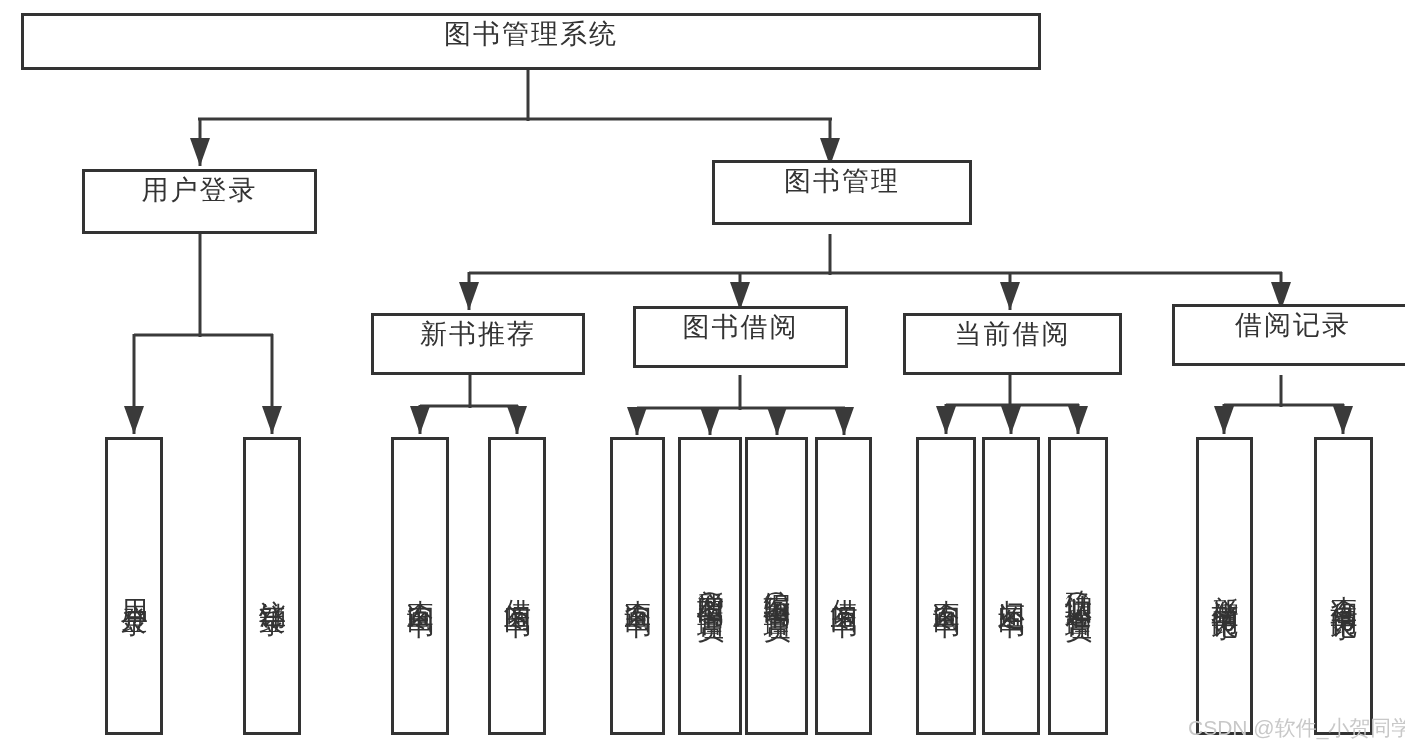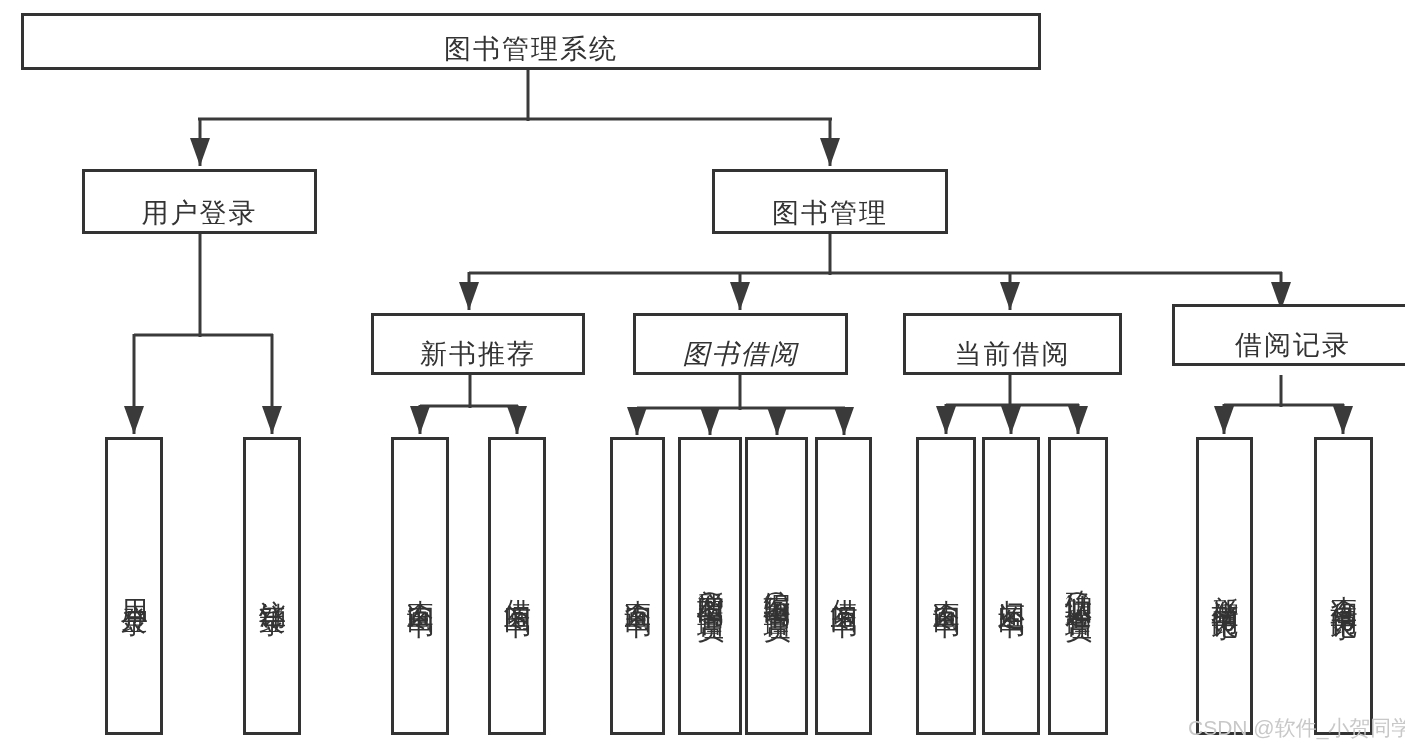--- a/index.html
+++ b/index.html
@@ -9,40 +9,40 @@
     background:#ffffff;
     font-family:"Liberation Sans","DejaVu Sans",sans-serif;
     overflow:hidden;
   }
   #wires{position:absolute;left:0;top:0;width:1405px;height:747px;}
   .node{
     position:absolute;
     box-sizing:border-box;
     border:3px solid #333333;
     background:#ffffff;
-    display:flex;align-items:flex-end;justify-content:center;
+    display:flex;align-items:flex-start;justify-content:center;
     color:#333333;
   }
   .h-label{font-size:27px;letter-spacing:2px;white-space:nowrap;}
   .v-node{display:flex;align-items:center;justify-content:center;}
   .v-label{
     writing-mode:vertical-rl;
     font-size:27px;
     letter-spacing:4px;
     line-height:1;
     white-space:nowrap;
   }
   
   #n-root{left:21px;top:13px;width:1020px;height:57px;}
   
   #n-user-login{left:82px;top:169px;width:235px;height:65px;}
-  #n-book-mgmt{left:712px;top:169px;width:236px;height:65px;}
+  #n-book-mgmt{left:712px;top:160px;width:260px;height:65px;}
   
   #n-new-book{left:371px;top:313px;width:214px;height:62px;}
-  #n-book-borrow{left:633px;top:313px;width:215px;height:62px;font-style:italic;}
+  #n-book-borrow{left:633px;top:306px;width:215px;height:62px;}
   #n-current-borrow{left:903px;top:313px;width:219px;height:62px;}
   #n-borrow-records{left:1172px;top:304px;width:242px;height:62px;}
   
   .leaf{top:437px;height:298px;}
   #l-user-login{left:105px;width:58px;}
   #l-logout{left:243px;width:58px;}
   #l-nbr-query{left:391px;width:58px;}
   #l-nbr-borrow{left:488px;width:58px;}
   #l-bb-query{left:610px;width:55px;}
   #l-bb-add{left:678px;width:64px;}

